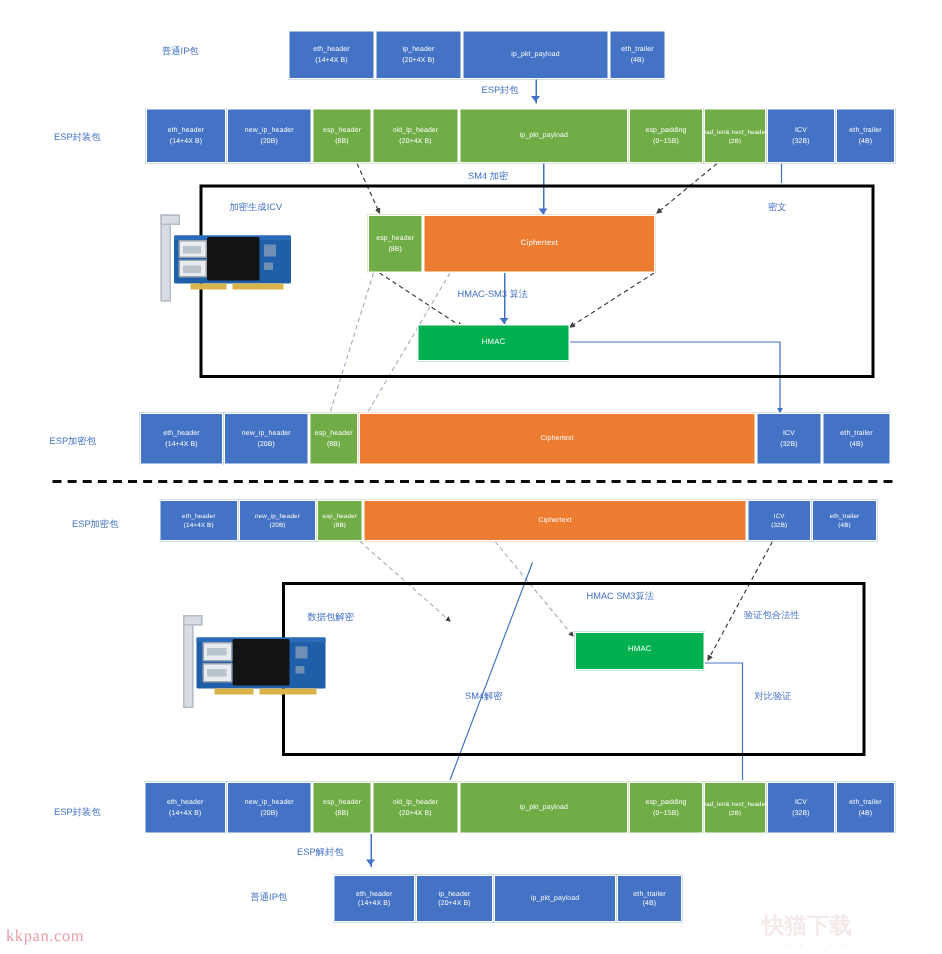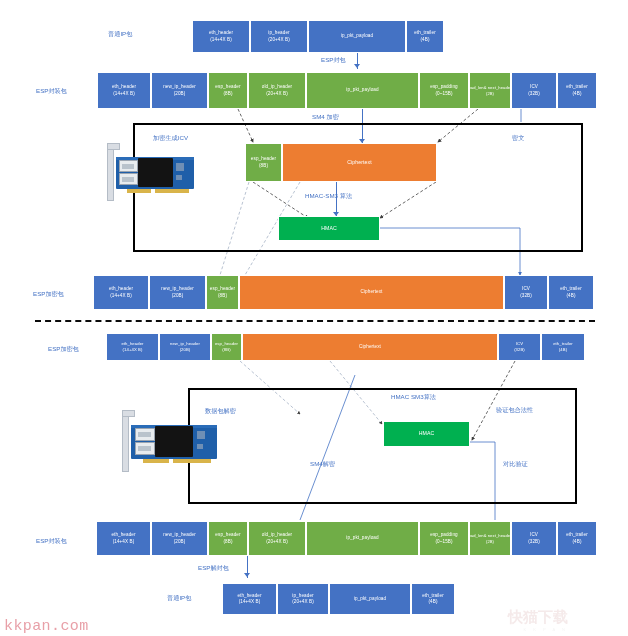--- a/index.html
+++ b/index.html
@@ -86,23 +86,23 @@
   .nic .heatsink{position:absolute;background:#131313;border-radius:1px;}
   .nic .sfp{position:absolute;background:#e8ecef;border:0.7px solid #9aa4b0;border-radius:.5px;}
   .nic .sfp .hole{position:absolute;background:#b9c3cc;}
   .nic .gold{position:absolute;background:#d9b44a;}
   .nic .chipdot{position:absolute;background:#6f8fb5;}
 
   
   .wm-left{
     position:absolute;
     color:#e8a0a8;
-    font-size:15px;
+    font-size:11px;
     letter-spacing:.4px;
-    font-family:Liberation Mono, monospace;
+    font-family:Liberation Serif, serif;
   }
   .wm-right{
     position:absolute;
     color:#f2f2f2;
     font-size:15px;
     font-weight:bold;
     white-space:nowrap;
   }
   .wm-right .mark{color:#f5eaea;}
   .wm-right .sub{font-size:4px;font-weight:normal;letter-spacing:3px;display:block;text-align:right;color:#f4f4f4;}

